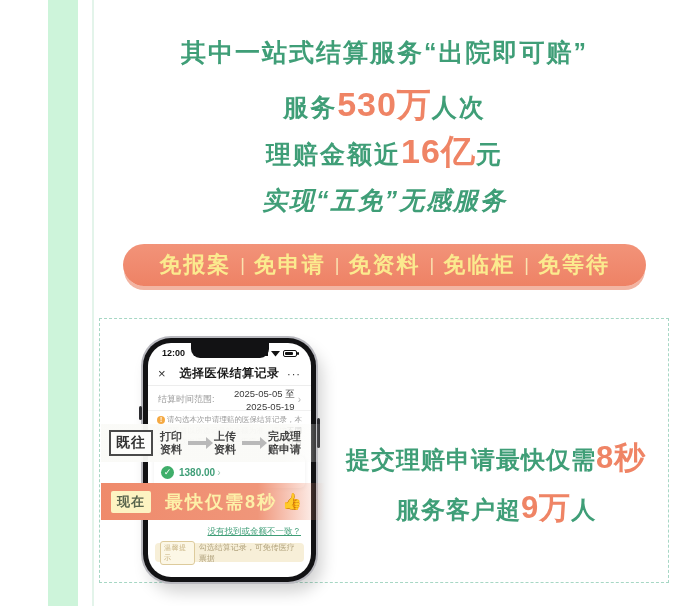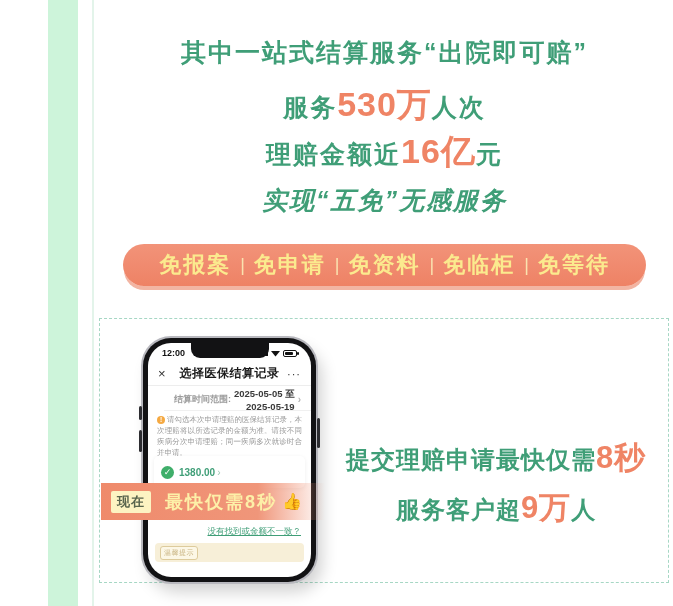--- a/index.html
+++ b/index.html
@@ -60,21 +60,21 @@
   .wifi { width:9px; height:7px; clip-path:polygon(50% 100%,0 20%,100% 20%); background:#111; }
   .batt { width:14px; height:7px; border:1px solid #111; border-radius:2px; position:relative; }
   .batt::after { content:""; position:absolute; right:-3px; top:1.5px; width:2px; height:3px; background:#111; border-radius:1px; }
   .batt i { position:absolute; left:1px; top:1px; bottom:1px; width:8px; background:#111; border-radius:1px; }
 
   .navbar { position:absolute; top:19px; left:0; right:0; height:24px; display:flex; align-items:center; padding:0 10px; border-bottom:1px solid #ededed; }
   .nav-close { font-size:13px; color:#333; width:18px; }
   .nav-title { flex:1; text-align:center; font-size:12px; font-weight:bold; color:#1a1a1a; letter-spacing:.5px; }
   .nav-more { font-size:11px; color:#333; width:18px; text-align:right; letter-spacing:1px; }
 
-  .daterow { position:absolute; top:46px; left:16px; right:0; height:22px; display:flex; align-items:center; padding:0 10px; border-bottom:1px solid #f0f0f0;font-weight:bold; }
+  .daterow { position:absolute; top:46px; left:0; right:0; height:22px; display:flex; align-items:center; padding:0 10px; border-bottom:1px solid #f0f0f0; }
   .date-label { font-size:9px; color:#9b9b9b; }
   .date-value { flex:1; text-align:right; font-size:9.5px; color:#3a3a3a; }
   .date-chev { font-size:10px; color:#b5b5b5; margin-left:3px; }
 
   .notice { position:absolute; top:72px; left:9px; right:9px; font-size:7.5px; line-height:1.45; color:#9a9a9a; text-align:justify; }
   .warn-ic { display:inline-block; width:8px; height:8px; border-radius:50%; background:#f5a942; color:#fff; font-size:6.5px; line-height:8px; text-align:center; font-weight:bold; margin-right:2px; }
 
   .record { position:absolute; top:113px; left:6px; right:6px; height:32px; background:#fff; border-radius:5px;
             box-shadow:0 1px 4px rgba(0,0,0,.07); display:flex; align-items:center; padding:0 7px; }
   .check { width:13px; height:13px; border-radius:50%; background:#3fae6a; color:#fff; font-size:9px; line-height:13px; text-align:center; margin-right:5px; flex:none; }
@@ -174,23 +174,32 @@
       </div>
       <div class="notice"><span class="warn-ic">!</span><span>请勾选本次申请理赔的医保结算记录，本次理赔将以所选记录的金额为准。请按不同疾病分次申请理赔；同一疾病多次就诊时合并申请。</span></div>
       <div class="record">
         <span class="check">✓</span>
         <span class="rec-amt">1380.00</span>
         <span class="rec-chev">›</span>
       </div>
       <div class="mismatch">没有找到或金额不一致？</div>
       <div class="tipbar">
         <span class="tip-label">温馨提示</span>
+        <span class="tip-text">勾选结算记录，可免传医疗票据</span>
       </div>
     </div>
   </div>
 
+  <div class="past-band">
+    <span class="past-label">既往</span>
+    <span class="step w2">打印资料</span>
+    <span class="arrow"></span>
+    <span class="step w2">上传资料</span>
+    <span class="arrow"></span>
+    <span class="step w3">完成理赔申请</span>
+  </div>
 
   <div class="now-band">
     <span class="now-label">现在</span>
     <span class="now-text">最快仅需8秒</span>
     <span class="thumb">👍</span>
   </div>
 </div>
 
 </body></html>

